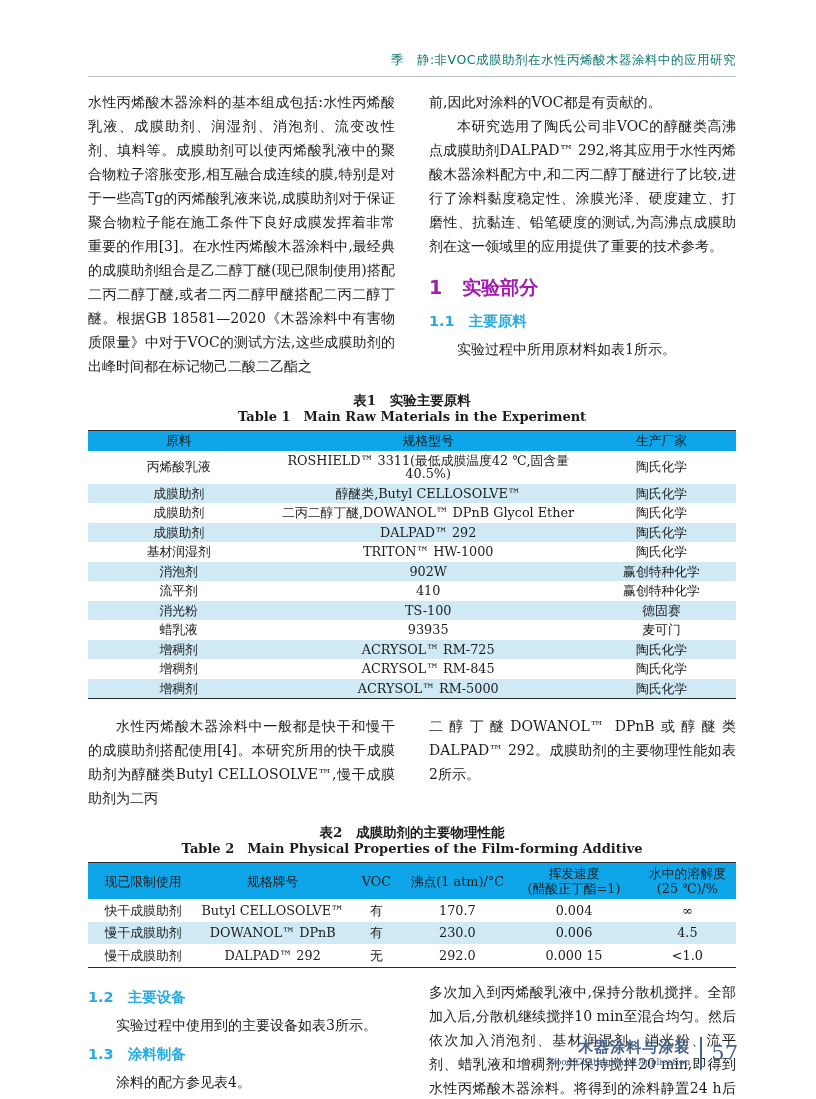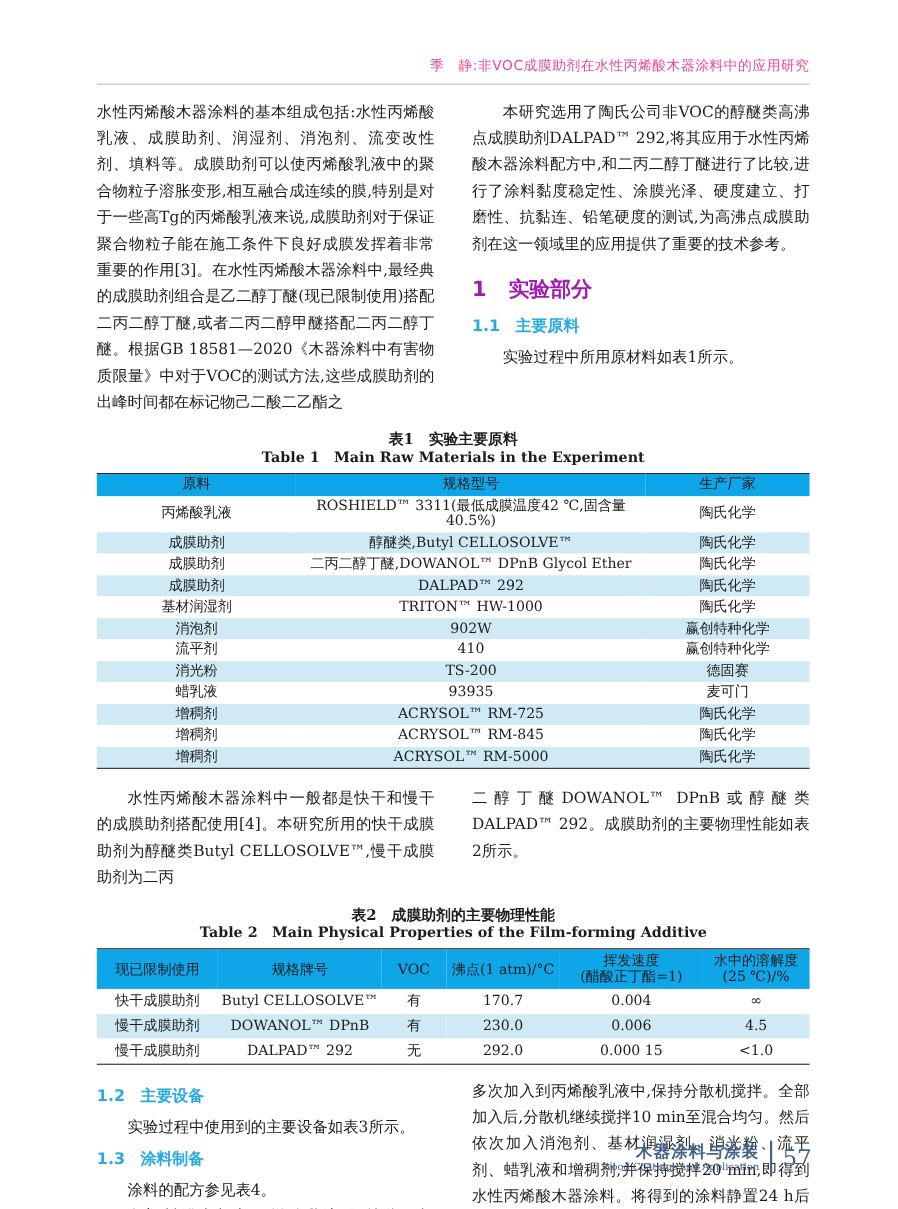--- a/index.html
+++ b/index.html
@@ -11,21 +11,21 @@
     color: #1c1c1c;
     position: relative;
   }
   .page { padding: 0 80px 0 88px; }
 
   
   .running-head {
     padding-top: 52px; padding-bottom: 7px;
     text-align: right;
     font-family: "DejaVu Sans", "Liberation Sans", sans-serif;
-    font-size: 12.5px; color: #ec4899; letter-spacing: 0.5px;
+    font-size: 12.5px; color: #0f766e; letter-spacing: 0.5px;
     border-bottom: 1px solid #bcc2c6;
   }
 
   
   .cols { display: flex; gap: 34px; margin-top: 13px; }
   .col { flex: 1 1 0; min-width: 0; font-size: 14px; line-height: 24px; text-align: justify; }
   p { margin: 0; }
   .ind { text-indent: 2em; }
 
   
@@ -71,20 +71,21 @@
 
 <div class="page">
 
   <div class="running-head">季　静:非VOC成膜助剂在水性丙烯酸木器涂料中的应用研究</div>
 
   <div class="cols">
     <div class="col">
       <p>水性丙烯酸木器涂料的基本组成包括:水性丙烯酸乳液、成膜助剂、润湿剂、消泡剂、流变改性剂、填料等。成膜助剂可以使丙烯酸乳液中的聚合物粒子溶胀变形,相互融合成连续的膜,特别是对于一些高Tg的丙烯酸乳液来说,成膜助剂对于保证聚合物粒子能在施工条件下良好成膜发挥着非常重要的作用[3]。在水性丙烯酸木器涂料中,最经典的成膜助剂组合是乙二醇丁醚(现已限制使用)搭配二丙二醇丁醚,或者二丙二醇甲醚搭配二丙二醇丁醚。根据GB 18581—2020《木器涂料中有害物质限量》中对于VOC的测试方法,这些成膜助剂的出峰时间都在标记物己二酸二乙酯之</p>
     </div>
     <div class="col">
+      <p>前,因此对涂料的VOC都是有贡献的。</p>
       <p class="ind">本研究选用了陶氏公司非VOC的醇醚类高沸点成膜助剂DALPAD™ 292,将其应用于水性丙烯酸木器涂料配方中,和二丙二醇丁醚进行了比较,进行了涂料黏度稳定性、涂膜光泽、硬度建立、打磨性、抗黏连、铅笔硬度的测试,为高沸点成膜助剂在这一领域里的应用提供了重要的技术参考。</p>
       <div class="sec1">
         <span class="num">1</span><span>实验部分</span>
       </div>
       <div class="sec2">
         <span class="num">1.1</span><span>主要原料</span>
       </div>
       <p class="ind">实验过程中所用原材料如表1所示。</p>
     </div>
   </div>
@@ -131,21 +132,21 @@
           <td class="c1">902W</td>
           <td class="c2">赢创特种化学</td>
         </tr>
           <tr>
           <td class="c0">流平剂</td>
           <td class="c1">410</td>
           <td class="c2">赢创特种化学</td>
         </tr>
           <tr>
           <td class="c0">消光粉</td>
-          <td class="c1">TS-200</td>
+          <td class="c1">TS-100</td>
           <td class="c2">德固赛</td>
         </tr>
           <tr>
           <td class="c0">蜡乳液</td>
           <td class="c1">93935</td>
           <td class="c2">麦可门</td>
         </tr>
           <tr>
           <td class="c0">增稠剂</td>
           <td class="c1">ACRYSOL™ RM-725</td>

